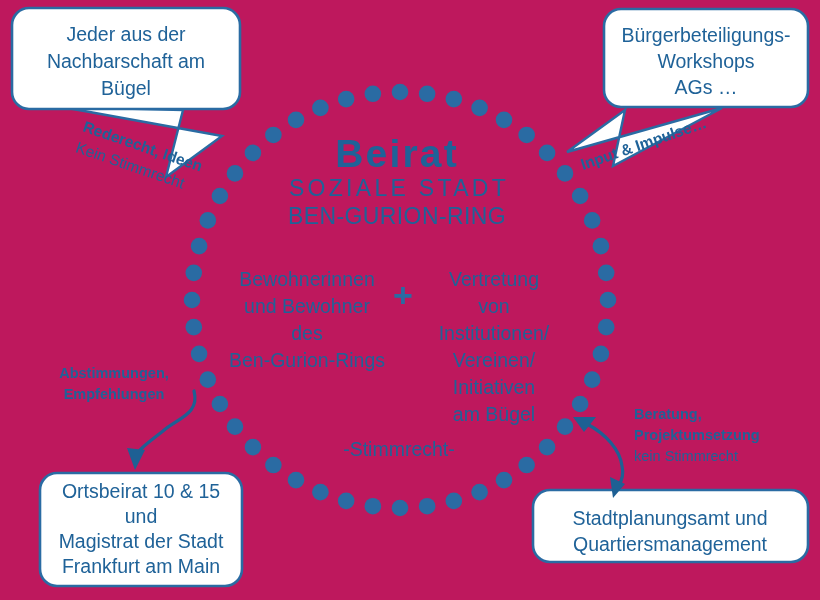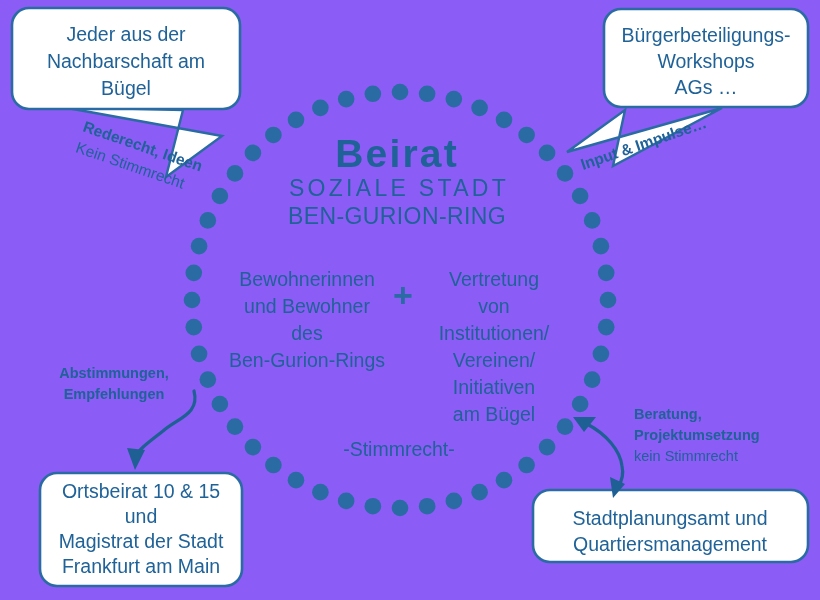--- a/index.html
+++ b/index.html
@@ -7,21 +7,21 @@
     padding: 0;
     background: #ffffff;
   }
   body {
     font-family: "Liberation Sans", sans-serif;
   }
   #canvas {
     position: relative;
     width: 820px;
     height: 600px;
-    background: #8b5cf6;
+    background: #be185d;
     overflow: hidden;
   }
   svg#diagram {
     position: absolute;
     left: 0;
     top: 0;
     width: 820px;
     height: 600px;
   }
   .stroke-shape {

